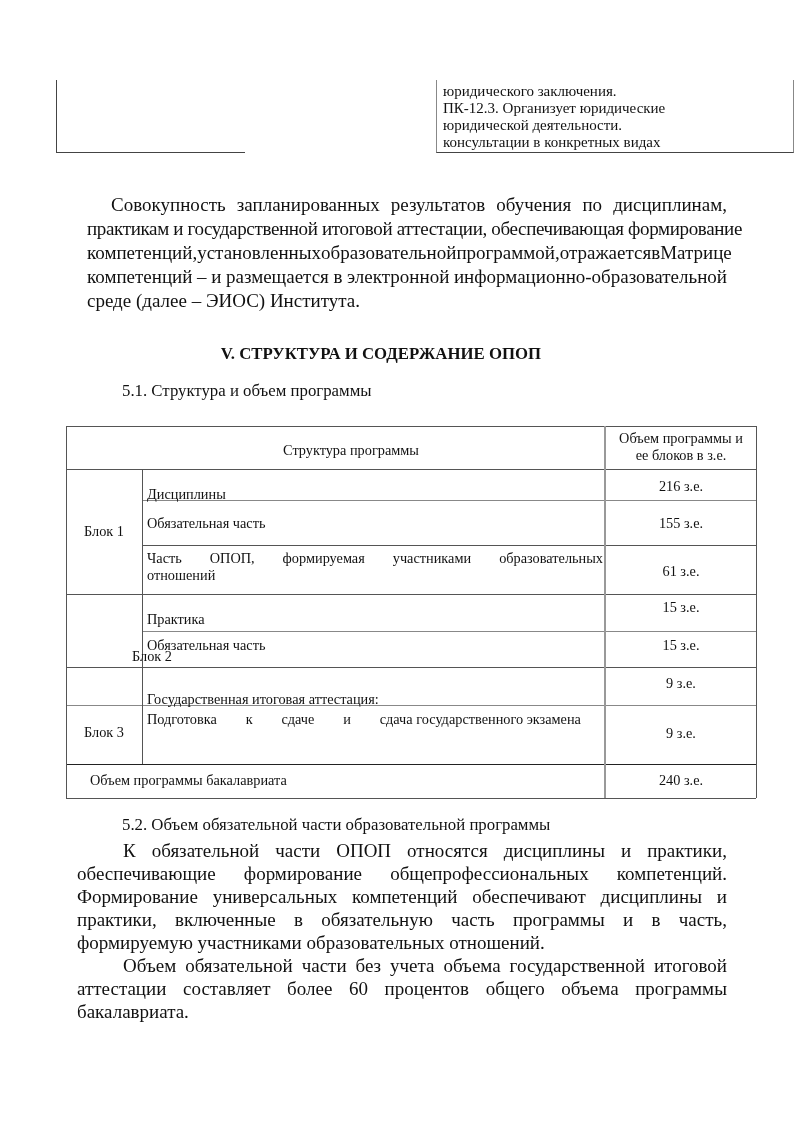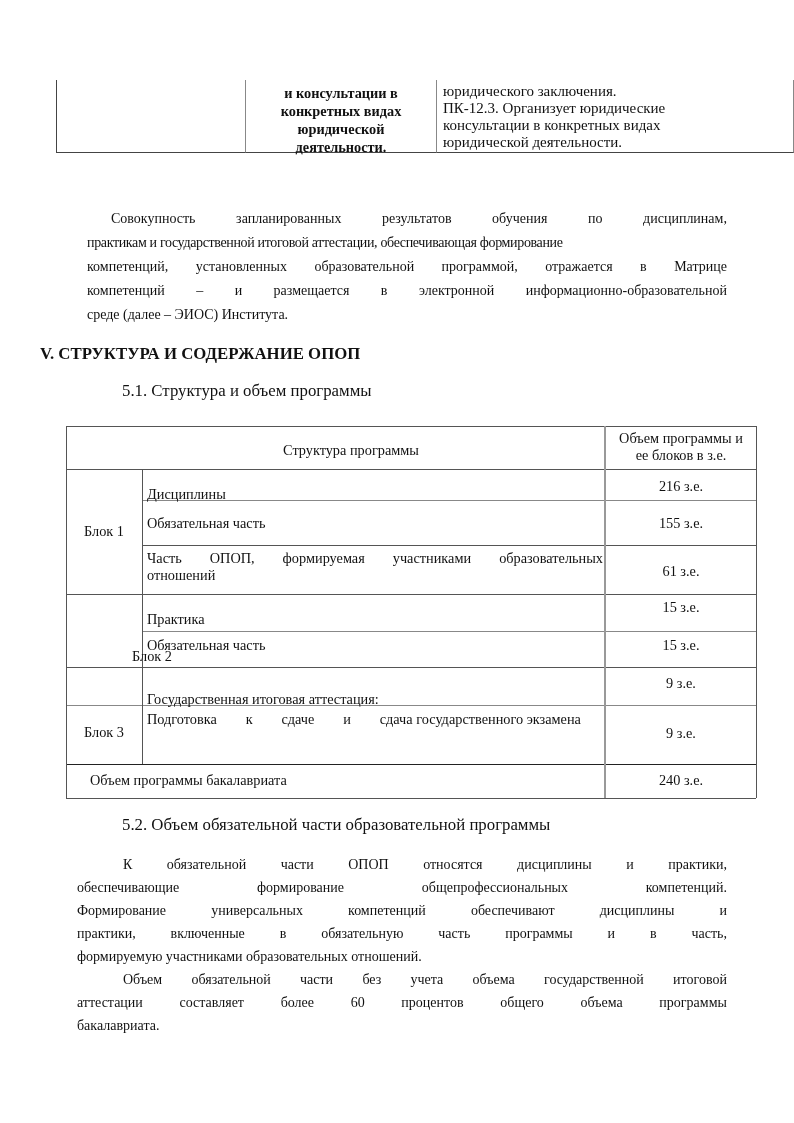--- a/index.html
+++ b/index.html
@@ -14,63 +14,57 @@
   .tt-cell { position: absolute; top: 0; bottom: 0; box-sizing: border-box; }
   .tt-c1 { left: 0; width: 189px; border-left: 1px solid #444; border-bottom: 1px solid #444; }
   .tt-c2 { left: 189px; width: 191px; border-left: 1px solid #888; border-bottom: 1px solid #444;
            font-weight: bold; font-size: 14.3px; line-height: 18px; text-align: center; padding-top: 4px; }
   .tt-c3 { left: 380px; width: 358px; border-left: 1px solid #888; border-right: 1px solid #888; border-bottom: 1px solid #444;
            font-size: 15px; line-height: 17px; padding: 3px 0 0 6px; }
   .tt-c3 .line { display: block; }
   .justify-line { display: flex; justify-content: space-between; }
 
   
-  .para { position: absolute; left: 87px; width: 640px; font-size: 14px; line-height: 24px; margin-top: 14px; }
+  .para { position: absolute; left: 87px; width: 640px; font-size: 19px; line-height: 24px; }
   .jline { display: flex; justify-content: space-between; white-space: nowrap; height: 24px; }
   .lline { white-space: nowrap; height: 24px; }
 
-  .heading { position: absolute; left: 0; width: 722px; top: 344px; text-align: left;
+  .heading { position: absolute; left: 0; width: 722px; top: 344px; text-align: center;
              font-weight: bold; font-size: 16.8px; padding-left: 40px; box-sizing: border-box; }
   .subheading { position: absolute; font-size: 16.8px; white-space: nowrap; }
 
   
   .st { position: absolute; left: 66px; top: 426px; width: 690px; height: 372px; }
   .hl { position: absolute; height: 0; border-top: 1px solid #555; }
   .vl { position: absolute; width: 0; border-left: 1px solid #555; }
   .vl.gray { border-left: 2px solid #999; }
   .hl.dark { border-top: 1.5px solid #222; }
   .hl.light { border-top: 1px solid #888; }
   .cell-text { position: absolute; font-size: 14.3px; line-height: 17px; white-space: nowrap; }
   .center { text-align: center; }
 </style>
 </head>
 <body>
 
 <div class="top-table">
   <div class="tt-cell tt-c1"></div>
-  <div class="tt-cell tt-c2">
-    <div>и консультации в</div>
-    <div>конкретных видах</div>
-    <div>юридической</div>
-    <div>деятельности.</div>
-  </div>
   <div class="tt-cell tt-c3">
     <span class="line">юридического заключения.</span>
     <span class="line justify-line">
       <span>ПК-12.3.</span>
       <span>Организует</span>
       <span>юридические</span>
     </span>
+    <span class="line">юридической деятельности.</span>
     <span class="line justify-line">
       <span>консультации</span>
       <span>в</span>
       <span>конкретных</span>
       <span>видах</span>
     </span>
-    <span class="line">юридической деятельности.</span>
   </div>
 </div>
 
 <div class="para" style="top:193px;">
   <div class="jline" style="padding-left:24px;">
     <span>Совокупность</span>
     <span>запланированных</span>
     <span>результатов</span>
     <span>обучения</span>
     <span>по</span>

